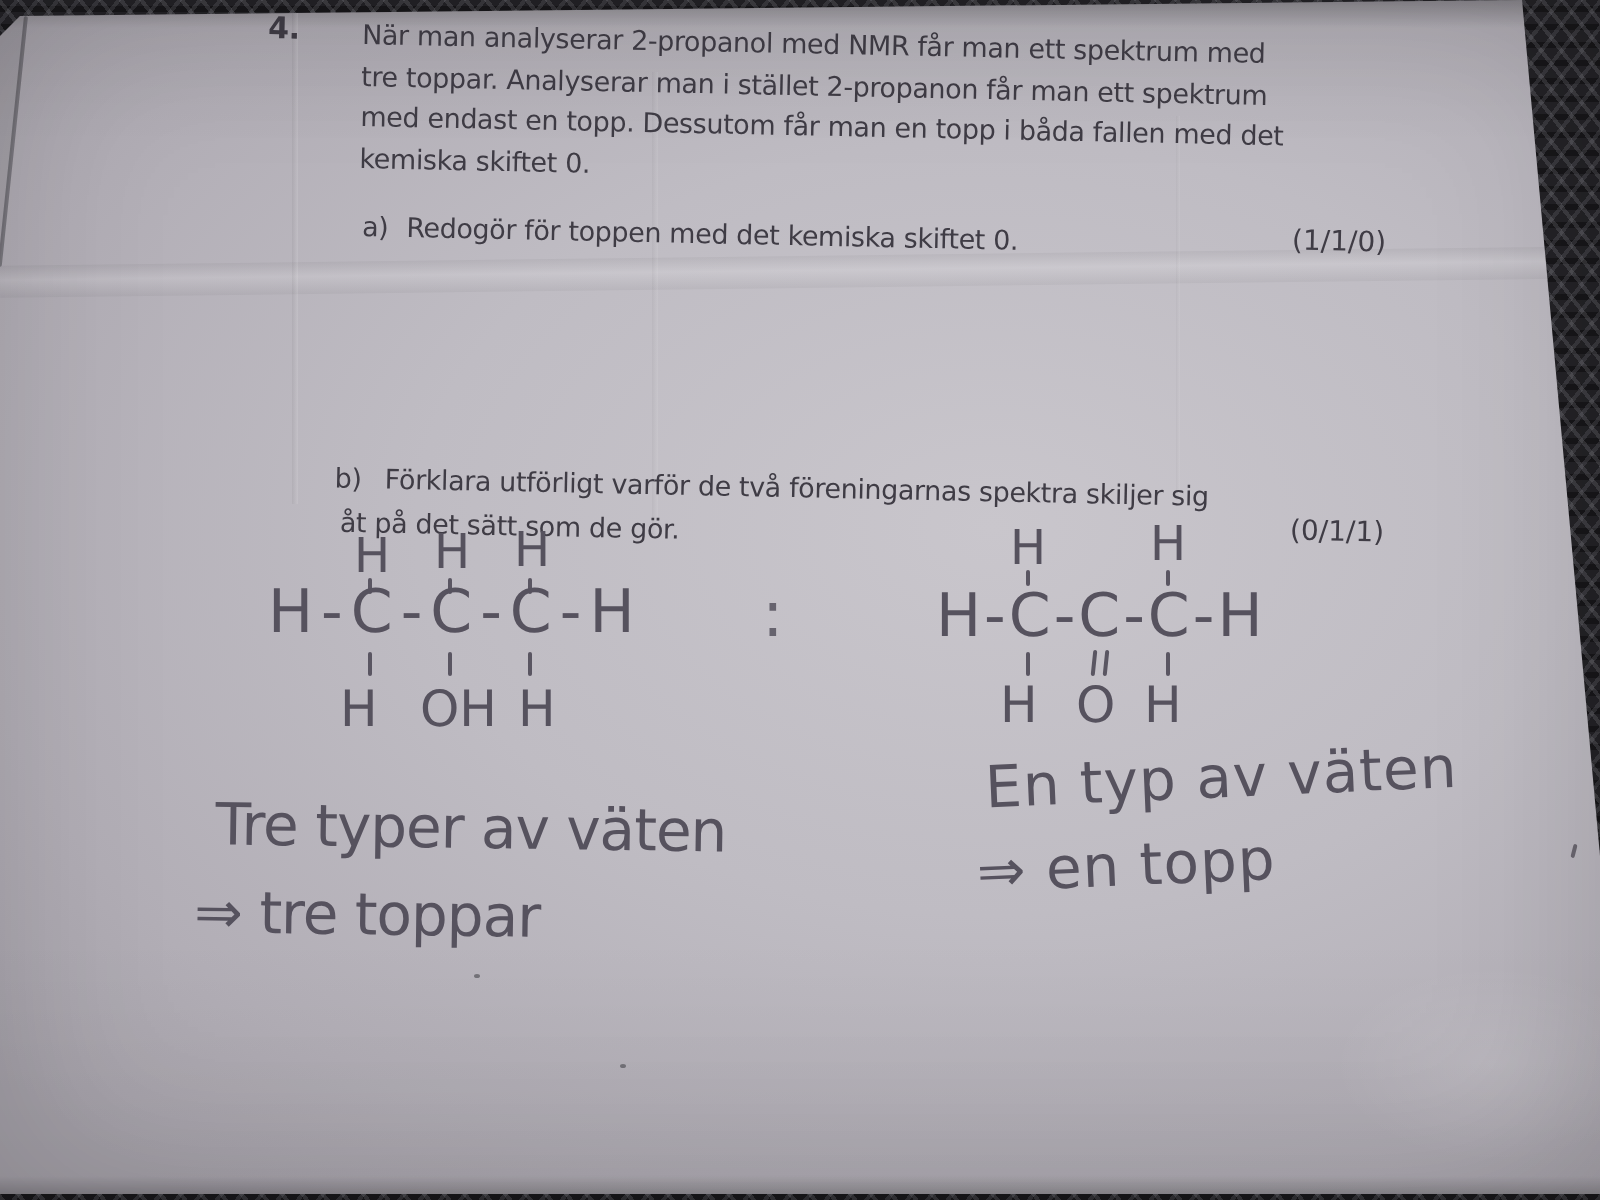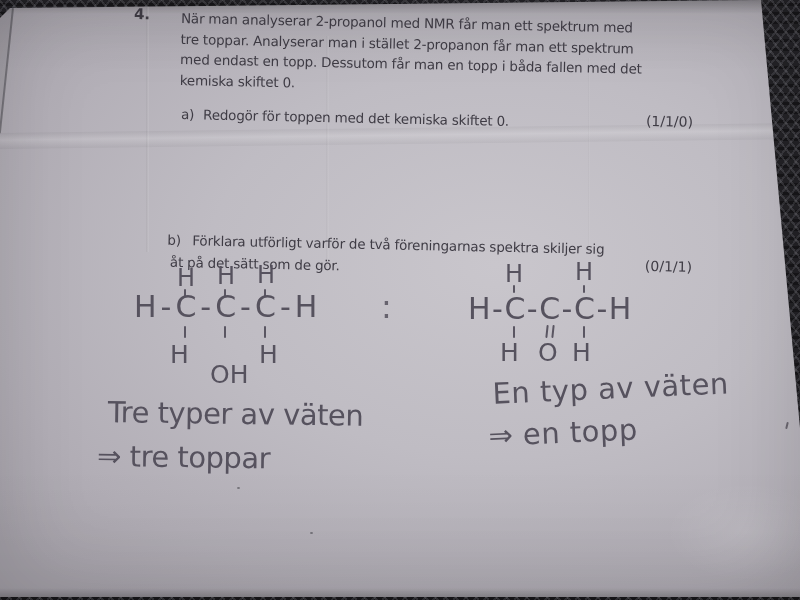--- a/index.html
+++ b/index.html
@@ -151,21 +151,21 @@
       <span class="atom-sm" style="left:91px; top:2px;">H</span>
       <span class="atom-sm" style="left:131px; top:1px;">H</span>
       <div class="bond" style="left:58px;  top:27px; height:8px;"></div>
       <div class="bond" style="left:98px;  top:27px; height:8px;"></div>
       <div class="bond" style="left:138px; top:27px; height:8px;"></div>
       <span class="chain chain-l">H-C-C-C-H</span>
       <div class="bond" style="left:58px;  top:64px; height:12px;"></div>
       <div class="bond" style="left:98px;  top:64px; height:12px;"></div>
       <div class="bond" style="left:138px; top:64px; height:12px;"></div>
       <span class="atom-md" style="left:44px;  top:80px;">H</span>
-      <span class="atom-md" style="left:84px;  top:80px;margin-top:20px;">OH</span>
+      <span class="atom-md" style="left:84px;  top:80px;">OH</span>
       <span class="atom-md" style="left:133px; top:80px;">H</span>
     </div>
 
     <span class="stray-colon">:</span>
 
     <div class="structure struct-right ink">
       <span class="atom-sm" style="left:45px;  top:6px;">H</span>
       <span class="atom-sm" style="left:115px; top:4px;">H</span>
       <div class="bond" style="left:53px;  top:29px; height:8px;"></div>
       <div class="bond" style="left:123px; top:29px; height:8px;"></div>

